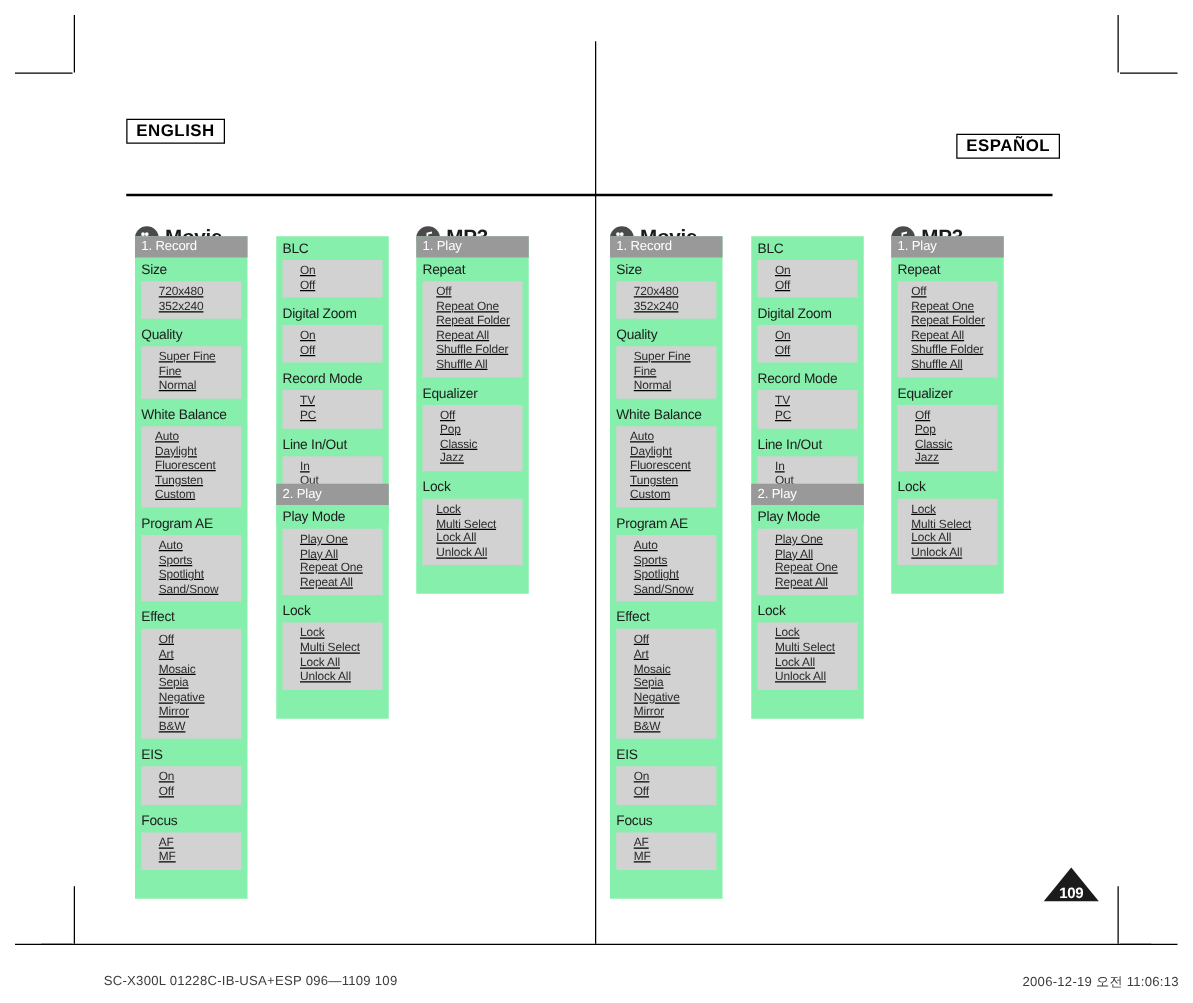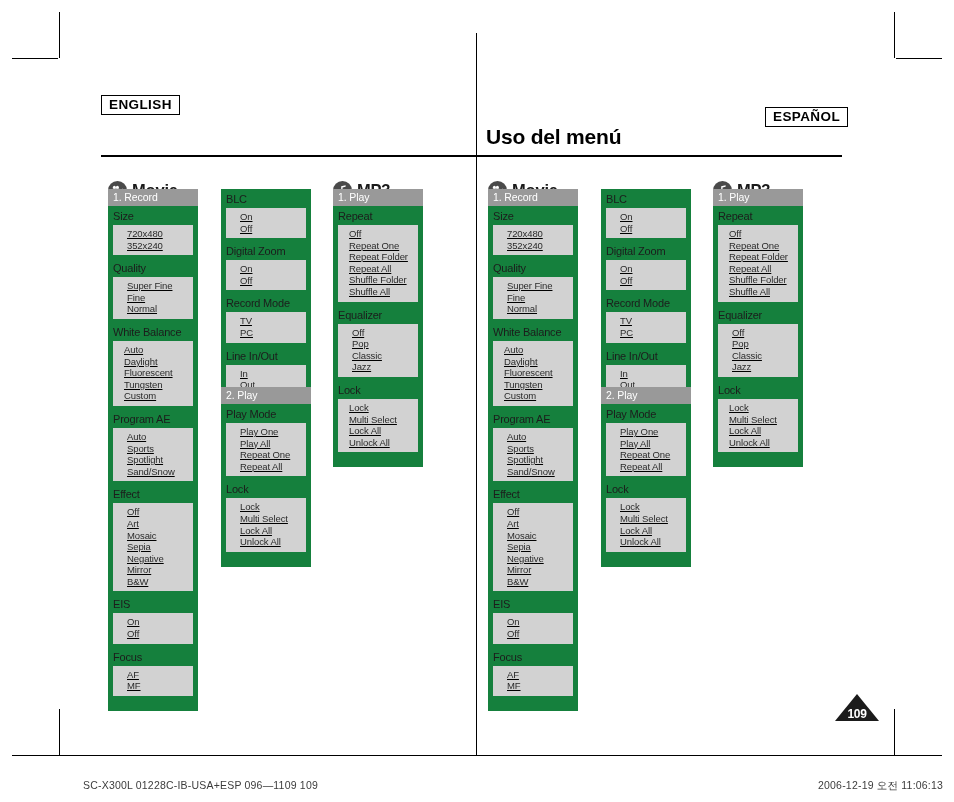--- a/index.html
+++ b/index.html
@@ -97,22 +97,22 @@
     align-items: center;
     justify-content: center;
     flex: none;
   }
   .sec-icon svg { display: block; }
 
   
   .col {
     position: absolute;
     width: 90px;
-    background: #15803d;
-    padding: 0 0 12px 0;
+    background: #86efac;
+    padding: 0 0 20px 0;
     box-sizing: border-box;
   }
 
   .col-head {
     background: #999999;
     color: #ffffff;
     font-size: 10.5px;
     font-weight: normal;
     padding: 2px 0 3px 5px;
     line-height: 12px;
@@ -204,21 +204,20 @@
   <div class="crop crop-v" style="left:59px; top:709px;"></div>
   <div class="crop crop-h" style="left:12px; top:755px;"></div>
   <div class="crop crop-v" style="left:894px; top:709px;"></div>
   <div class="crop crop-h" style="left:896px; top:755px;"></div>
 
   <div class="center-divider"></div>
 
   <div class="lang-tag" id="lang-en">ENGLISH</div>
   <div class="lang-tag" id="lang-es">ESPAÑOL</div>
 
-  <div class="page-title" id="title-es">Uso del menú</div>
   <div class="title-rule" id="rule-en"></div>
 
   <div class="sec-head" style="left:108px; top:161px;">
     <span class="sec-icon">
       <svg width="13" height="13" viewBox="0 0 13 13">
           <rect x="1.5" y="4.5" width="7" height="5.5" rx="1" fill="#ffffff"></rect>
           <path d="M9 6.3 L11.6 4.6 L11.6 9.9 L9 8.2 Z" fill="#ffffff"></path>
           <circle cx="3.4" cy="3.2" r="1.5" fill="#ffffff"></circle>
           <circle cx="6.4" cy="3.2" r="1.5" fill="#ffffff"></circle>
         </svg>

